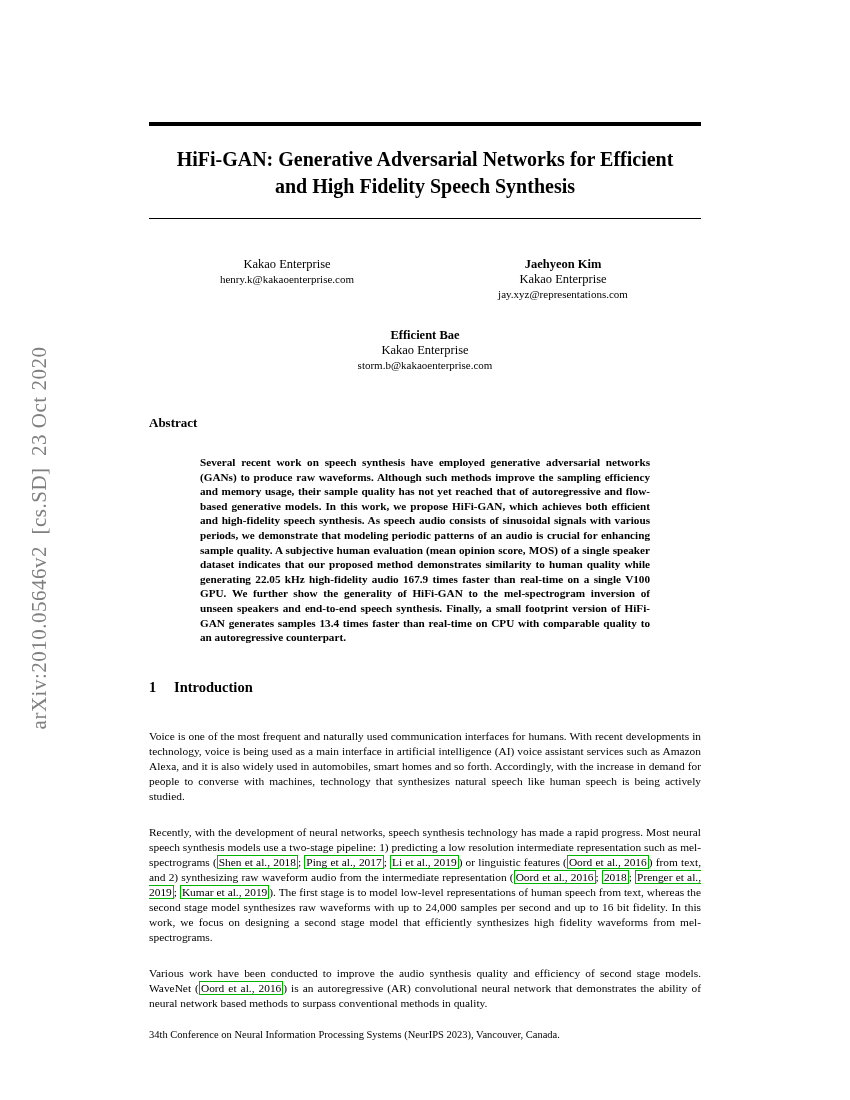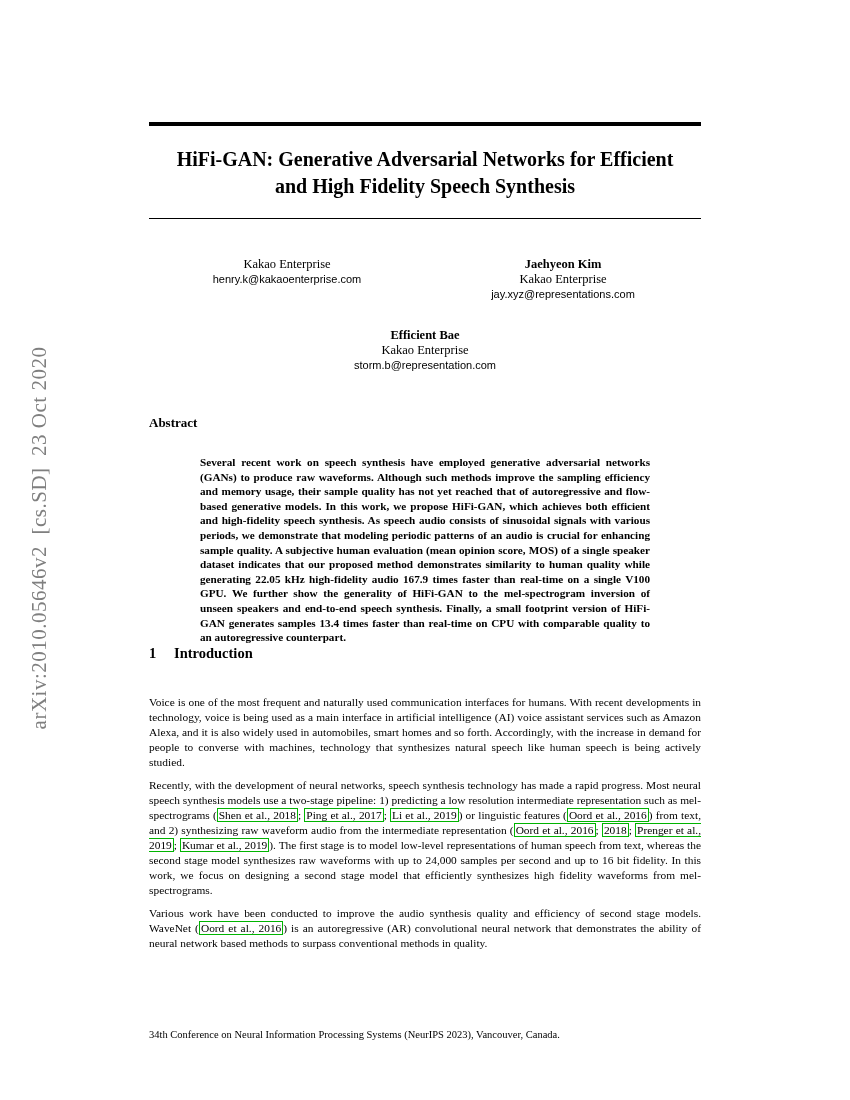--- a/index.html
+++ b/index.html
@@ -38,46 +38,46 @@
     line-height: 27px;
     font-weight: bold;
     text-align: center;
   }
   .rule-thin { margin-top: 18px; height: 1px; background: #000; }
   .authors-row { display: flex; margin-top: 38px; }
   .author { flex: 1; text-align: center; }
   .author-name  { font-weight: bold; font-size: 12.5px; line-height: 15px; }
   .author-affil { font-size: 12.5px; line-height: 15px; }
   .author-email {
-    font-family: Liberation Sans, sans-serif;
+    font-family: Liberation Serif, serif;
     font-size: 11px;
     line-height: 15px;
   }
   .author-center { margin-top: 26px; }
   .abstract-heading {
     margin-top: 42px;
     font-size: 13px;
     font-weight: bold;
   }
   .abstract-text {
     margin: 24px 51px 0 51px;
     font-size: 11.2px;
     line-height: 14.6px;
     text-align: justify;
     font-weight: bold;
   }
-  .section-heading { font-size: 14.5px; font-weight: bold; }
+  .section-heading { margin-top: 34px; font-size: 14.5px; font-weight: bold; }
   .section-number { display: inline-block; width: 25px; }
   .body-par {
     margin-top: 33px;
     font-size: 11.4px;
     line-height: 15px;
     text-align: justify;
   }
-  .body-par + .body-par { margin-top: 8px; }
+  .body-par + .body-par { margin-top: 21px; }
   .cite {
     border: 1px solid var(--citation-border, #00b400);
     padding: 0 1px;
   }
   .footer {
     position: absolute;
     left: 0;
     top: 1016px;
     width: 100%;
     font-size: 10.5px;
@@ -107,21 +107,21 @@
       <div class="author">
         <div class="author-name">Jaehyeon Kim</div>
         <div class="author-affil">Kakao Enterprise</div>
         <div class="author-email">jay.xyz@representations.com</div>
       </div>
     </div>
 
     <div class="author author-center">
       <div class="author-name">Efficient Bae</div>
       <div class="author-affil">Kakao Enterprise</div>
-      <div class="author-email">storm.b@representation.com</div>
+      <div class="author-email">storm.b@kakaoenterprise.com</div>
     </div>
 
     <h2 class="abstract-heading">Abstract</h2>
 
     <p class="abstract-text">Several recent work on speech synthesis have employed generative adversarial networks (GANs) to produce raw waveforms. Although such methods improve the sampling efficiency and memory usage, their sample quality has not yet reached that of autoregressive and flow-based generative models. In this work, we propose HiFi-GAN, which achieves both efficient and high-fidelity speech synthesis. As speech audio consists of sinusoidal signals with various periods, we demonstrate that modeling periodic patterns of an audio is crucial for enhancing sample quality. A subjective human evaluation (mean opinion score, MOS) of a single speaker dataset indicates that our proposed method demonstrates similarity to human quality while generating 22.05 kHz high-fidelity audio 167.9 times faster than real-time on a single V100 GPU. We further show the generality of HiFi-GAN to the mel-spectrogram inversion of unseen speakers and end-to-end speech synthesis. Finally, a small footprint version of HiFi-GAN generates samples 13.4 times faster than real-time on CPU with comparable quality to an autoregressive counterpart.</p>
 
     <h2 class="section-heading">
       <span class="section-number">1</span><span>Introduction</span>
     </h2>
 

